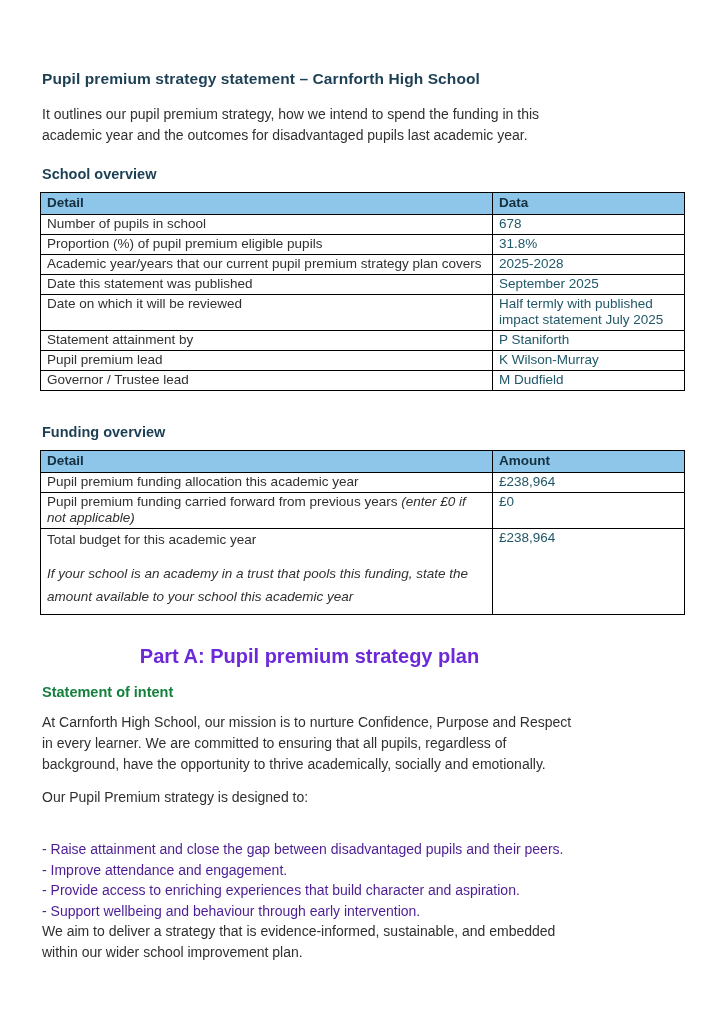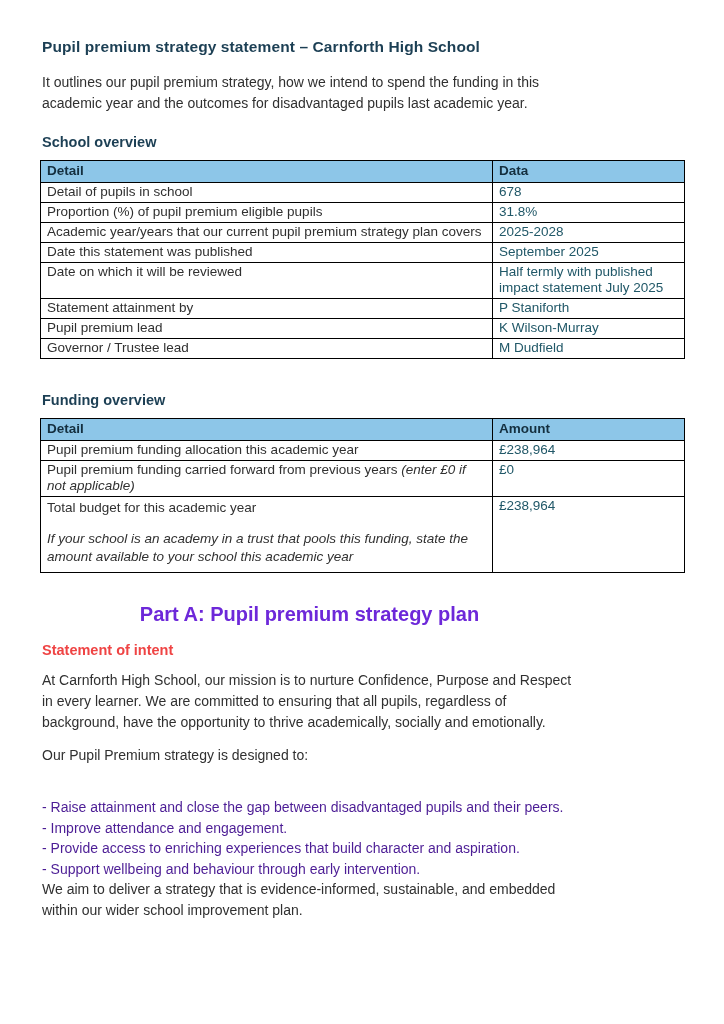--- a/index.html
+++ b/index.html
@@ -8,20 +8,21 @@
     width: 724px;
     height: 1024px;
     font-family: "Liberation Sans", sans-serif;
     color: #303030;
     position: relative;
     overflow: hidden;
   }
   .page {
     padding: 38px 40px 0 42px;
     width: 617px;
+    margin-top: 32px;
   }
   h1.doc-title {
     font-size: 15.5px;
     font-weight: bold;
     color: #1c3f54;
     margin: 0 0 16px 0;
     letter-spacing: 0.1px;
   }
   p.body-text {
     font-size: 14px;
@@ -38,21 +39,21 @@
   h2.part-heading {
     font-size: 20px;
     font-weight: bold;
     color: #6d28d9;
     margin: 30px 0 0 0;
     text-align: center;
   }
   h3.sub-heading {
     font-size: 14.5px;
     font-weight: bold;
-    color: #ef4444;
+    color: #15803d;
     margin: 16px 0 12px 0;
   }
   table.doc-table {
     width: 644px;
     margin-left: -2px;
     border-collapse: collapse;
     font-size: 13.5px;
     table-layout: fixed;
     padding-left: 8px;
   }
@@ -68,21 +69,21 @@
     font-weight: bold;
     color: #142f3f;
     padding-top: 2px;
     padding-bottom: 3px;
   }
   table.doc-table .col-detail { width: 452px; }
   table.doc-table .col-value  { width: 192px; }
   td.value-cell { color: #215868; }
   td .italic { font-style: italic; }
   td .bold-line { font-weight: normal; display: block; margin: 2px 0 0 0; }
-  td .note-line { font-style: italic; display: block; margin: 14px 0 4px 0; line-height: 18px; }
+  td .note-line { font-style: italic; display: block; margin: 14px 0 4px 0; line-height: 23px; }
   .mt-lg { margin-top: 30px; }
   .bullet-list { margin-top: 31px; }
   .bullet-line {
     font-size: 14px;
     line-height: 20.5px;
     color: #4c1d95;
   }
   .closing-para { margin-top: 30px; }
   .so-table-wrap { margin-bottom: 0; }
 </style>
@@ -99,21 +100,21 @@
 
   <table class="doc-table so-table-wrap">
     <thead>
       <tr>
         <th class="col-detail">Detail</th>
         <th class="col-value">Data</th>
       </tr>
     </thead>
     <tbody>
       <tr>
-        <td>Detail of pupils in school</td>
+        <td>Number of pupils in school</td>
         <td class="value-cell">678</td>
       </tr>
       <tr>
         <td>Proportion (%) of pupil premium eligible pupils</td>
         <td class="value-cell">31.8%</td>
       </tr>
       <tr>
         <td>Academic year/years that our current pupil premium strategy plan covers</td>
         <td class="value-cell">2025-2028</td>
       </tr>

